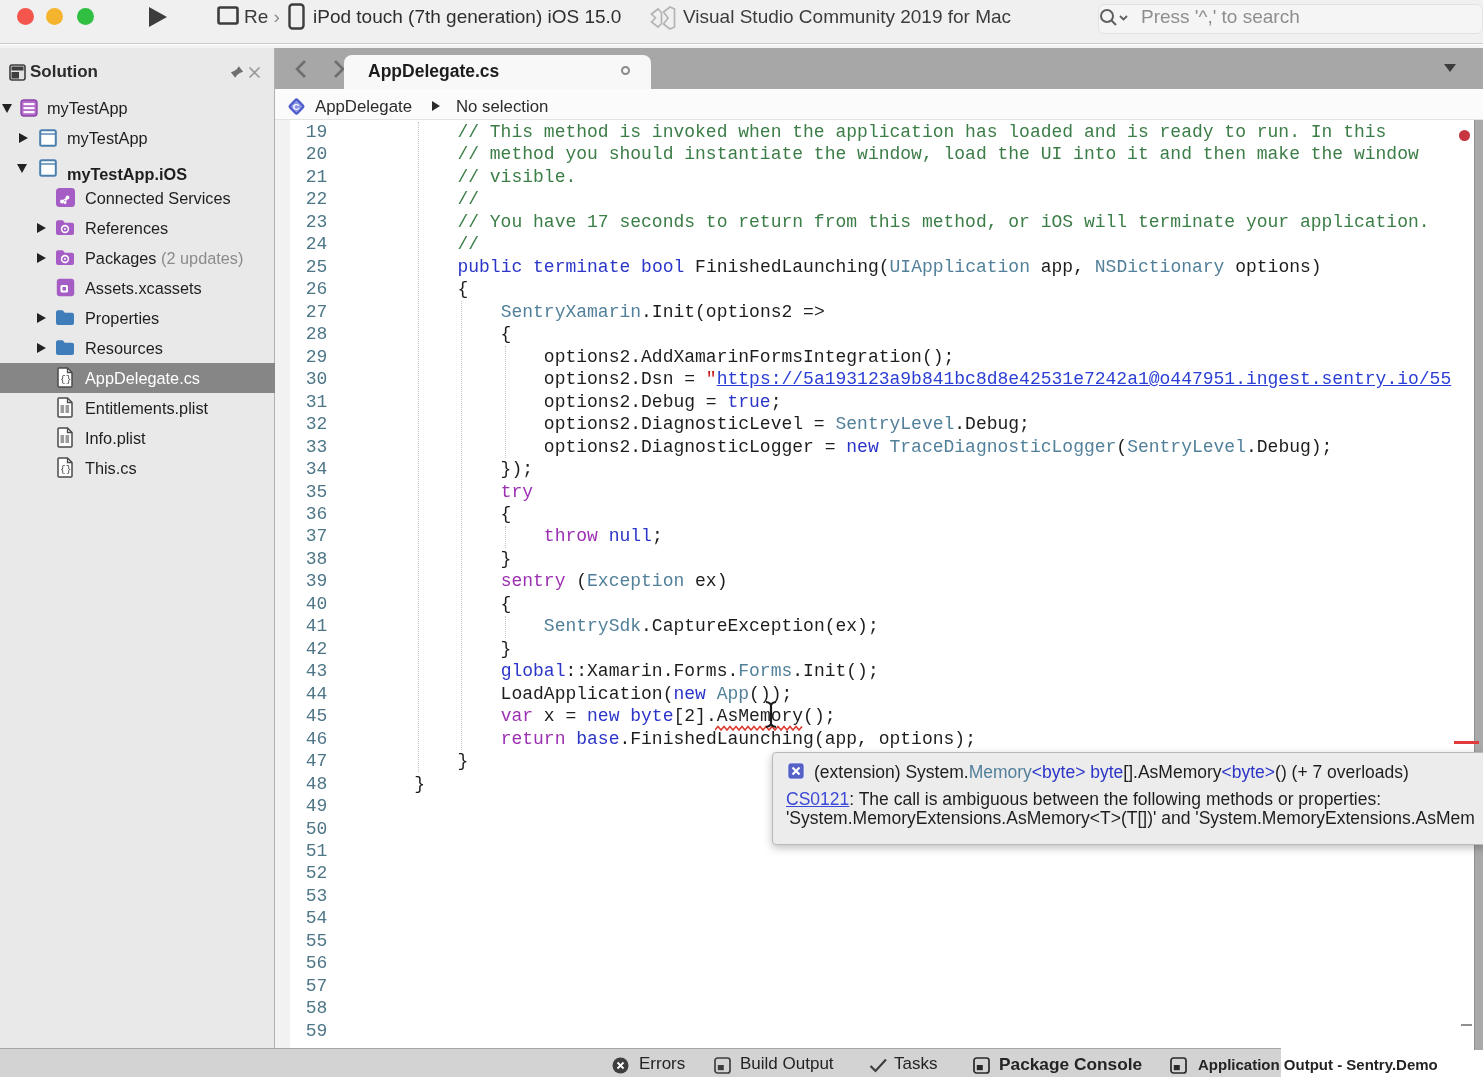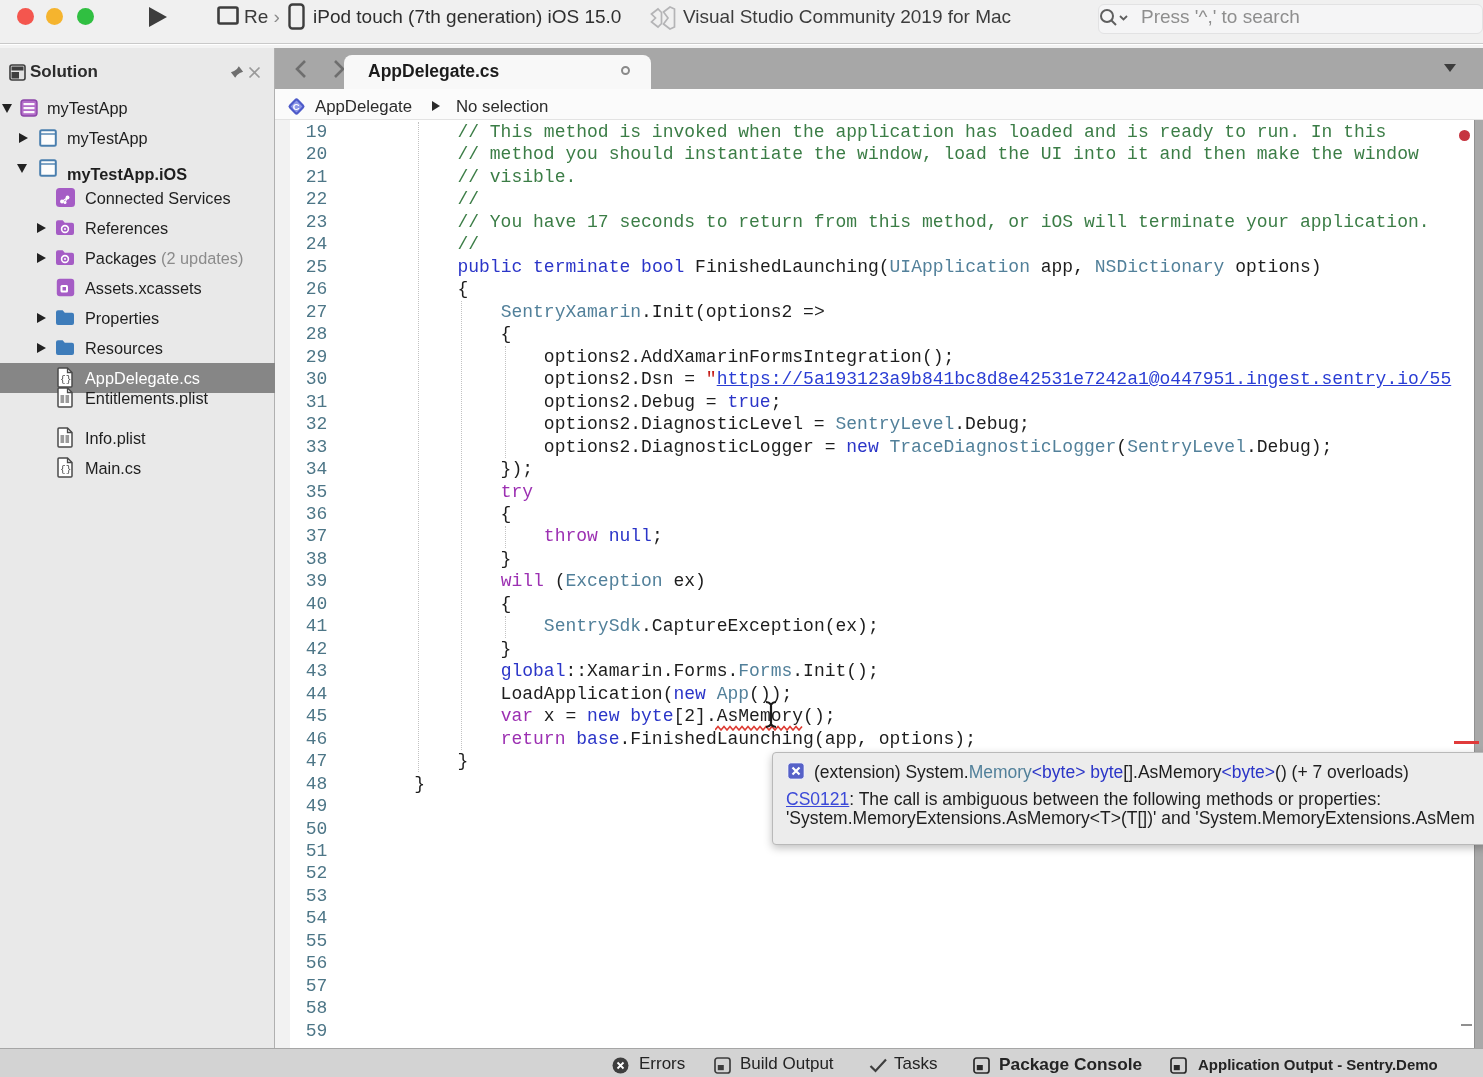--- a/index.html
+++ b/index.html
@@ -38,21 +38,21 @@
   #code { position:absolute; left:96px; top:1px; font-family:"Liberation Mono", monospace; font-size:18px; line-height:22.47px; color:#1d1d1d; white-space:pre; }
   .k { color:#2b35c8; } .p { color:#9c30b2; } .t { color:#52809a; } .c { color:#3b7d46; }
   .s { color:#c41a16; } .u { color:#2a3dd4; text-decoration:underline; }
   .ig { position:absolute; width:0; border-left:1.5px dotted #c2c2c2; }
   #scrollstrip { position:absolute; left:1199px; top:0; width:9px; height:930px; background:#a9a9a9; border-left:1px solid #919191; }
 
   
   #tooltip { left:772px; top:752px; width:715px; height:93px; background:#ececec; border:1px solid #b9b9b9; border-radius:4px 0 0 4px; box-shadow:0 3px 8px rgba(0,0,0,0.25); font-size:17.5px; color:#1e1e1e; }
 
   
-  #bottombar { left:0; top:1048px; width:1483px; height:29px; background:#d3d3d3; border-top:1px solid #a6a6a6; }
+  #bottombar { left:0; top:1048px; width:1281px; height:29px; background:#d3d3d3; border-top:1px solid #a6a6a6; }
   #bottombar .bitem { position:absolute; top:54%; transform:translateY(-50%); font-size:17px; color:#242424; white-space:nowrap; }
   #bottombar .bold { font-weight:bold; }
 </style>
 </head>
 <body>
   <div class="abs" id="titlebar">
     <div class="abs light" style="left:16.5px; background:#f4564e;"></div>
     <div class="abs light" style="left:45.5px; background:#f5b42e;"></div>
     <div class="abs light" style="left:76.5px; background:#30bf41;"></div>
 
@@ -180,21 +180,21 @@
       <div class="lbl" style="left:85px;">Resources</div>
     </div>
     <div class="trow" style="top:315px;">
       <svg class="ticon" style="left:57px; top:4px;" width="16" height="21" viewBox="0 0 16 21">
         <path d="M1 2 Q1 1 2 1 L10.5 1 L15 5.5 L15 19 Q15 20 14 20 L2 20 Q1 20 1 19 Z" fill="#fff" stroke="#4b4b4b" stroke-width="1.5"></path>
         <path d="M10.5 1 L10.5 5.5 L15 5.5" fill="none" stroke="#4b4b4b" stroke-width="1.3"></path>
         <text x="3" y="15" font-family="Liberation Mono, monospace" font-size="9.5" fill="#3b3b3b">{}</text>
       </svg>
       <div class="lbl" style="left:85px; color:#fff;">AppDelegate.cs</div>
     </div>
-    <div class="trow" style="top:335px;padding-left:24px;">
+    <div class="trow" style="top:345px;padding-left:24px;">
       <svg class="ticon" style="left:57px; top:4px;" width="16" height="21" viewBox="0 0 16 21">
         <path d="M1 2 Q1 1 2 1 L10.5 1 L15 5.5 L15 19 Q15 20 14 20 L2 20 Q1 20 1 19 Z" fill="#fff" stroke="#4b4b4b" stroke-width="1.5"></path>
         <path d="M10.5 1 L10.5 5.5 L15 5.5" fill="none" stroke="#4b4b4b" stroke-width="1.3"></path>
         <rect x="3.5" y="8" width="3.6" height="8" fill="#9b9b9b"></rect>
         <rect x="8.5" y="8" width="3.6" height="8" fill="#9b9b9b"></rect>
       </svg>
       <div class="lbl" style="left:85px;">Entitlements.plist</div>
     </div>
     <div class="trow" style="top:375px;">
       <svg class="ticon" style="left:57px; top:4px;" width="16" height="21" viewBox="0 0 16 21">
@@ -204,21 +204,21 @@
         <rect x="8.5" y="8" width="3.6" height="8" fill="#9b9b9b"></rect>
       </svg>
       <div class="lbl" style="left:85px;">Info.plist</div>
     </div>
     <div class="trow" style="top:405px;">
       <svg class="ticon" style="left:57px; top:4px;" width="16" height="21" viewBox="0 0 16 21">
         <path d="M1 2 Q1 1 2 1 L10.5 1 L15 5.5 L15 19 Q15 20 14 20 L2 20 Q1 20 1 19 Z" fill="#fff" stroke="#4b4b4b" stroke-width="1.5"></path>
         <path d="M10.5 1 L10.5 5.5 L15 5.5" fill="none" stroke="#4b4b4b" stroke-width="1.3"></path>
         <text x="3" y="15" font-family="Liberation Mono, monospace" font-size="9.5" fill="#3b3b3b">{}</text>
       </svg>
-      <div class="lbl" style="left:85px;">Main.cs</div>
+      <div class="lbl" style="left:85px;">This.cs</div>
     </div>
   </div>
   <div class="abs" id="tabbar">
     <svg class="abs" style="left:19px; top:11px;" width="14" height="20" viewBox="0 0 14 20">
       <path d="M11 2 L3 10 L11 18" fill="none" stroke="#6e6e6e" stroke-width="2.6"></path>
     </svg>
     <svg class="abs" style="left:57px; top:11px;" width="14" height="20" viewBox="0 0 14 20">
       <path d="M3 2 L11 10 L3 18" fill="none" stroke="#6e6e6e" stroke-width="2.6"></path>
     </svg>
     <div id="tab">
@@ -301,21 +301,21 @@
                 options2.AddXamarinFormsIntegration();
                 options2.Dsn = <span class="s">"</span><span class="u">https://5a193123a9b841bc8d8e42531e7242a1@o447951.ingest.sentry.io/55</span>
                 options2.Debug = <span class="k">true</span>;
                 options2.DiagnosticLevel = <span class="t">SentryLevel</span>.Debug;
                 options2.DiagnosticLogger = <span class="k">new</span> <span class="t">TraceDiagnosticLogger</span>(<span class="t">SentryLevel</span>.Debug);
             });
             <span class="p">try</span>
             {
                 <span class="p">throw</span> <span class="k">null</span>;
             }
-            <span class="p">will</span> (<span class="t">Exception</span> ex)
+            <span class="p">sentry</span> (<span class="t">Exception</span> ex)
             {
                 <span class="t">SentrySdk</span>.CaptureException(ex);
             }
             <span class="k">global</span>::Xamarin.Forms.<span class="t">Forms</span>.Init();
             LoadApplication(<span class="k">new</span> <span class="t">App</span>());
             <span class="p">var</span> x = <span class="k">new</span> <span class="k">byte</span>[2].AsMemory();
             <span class="p">return</span> <span class="k">base</span>.FinishedLaunching(app, options);
         }
     }</div>
 

